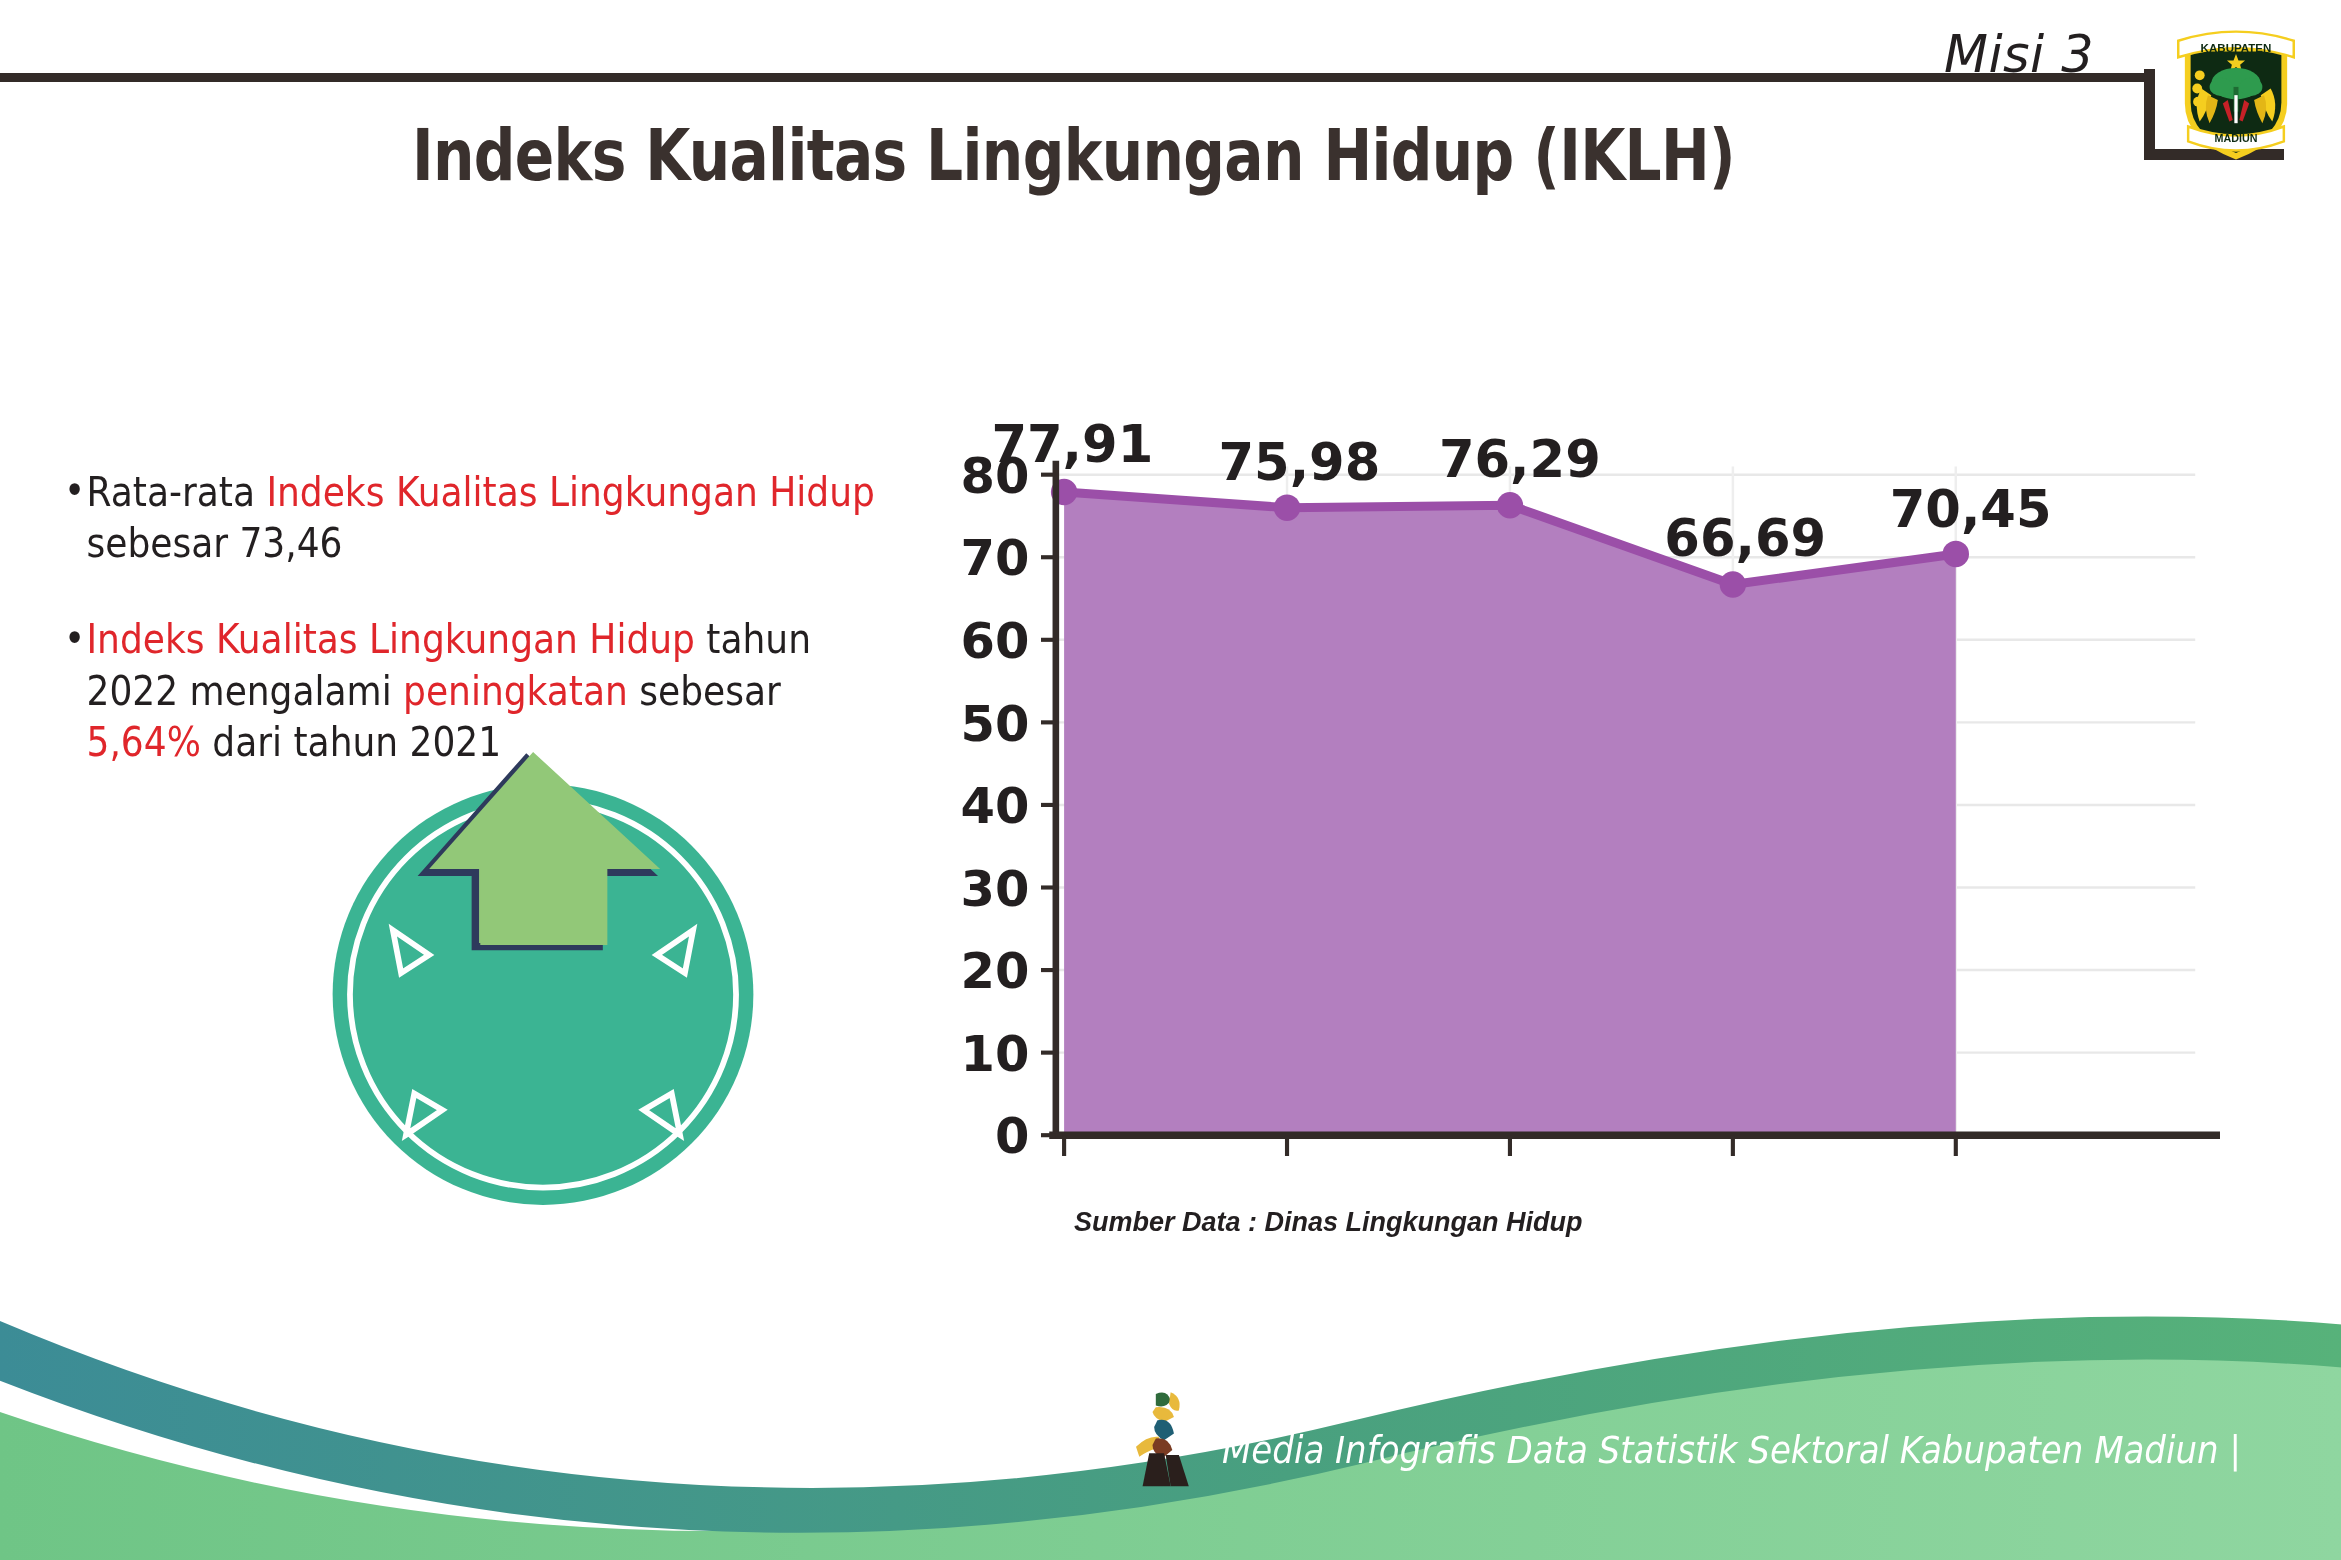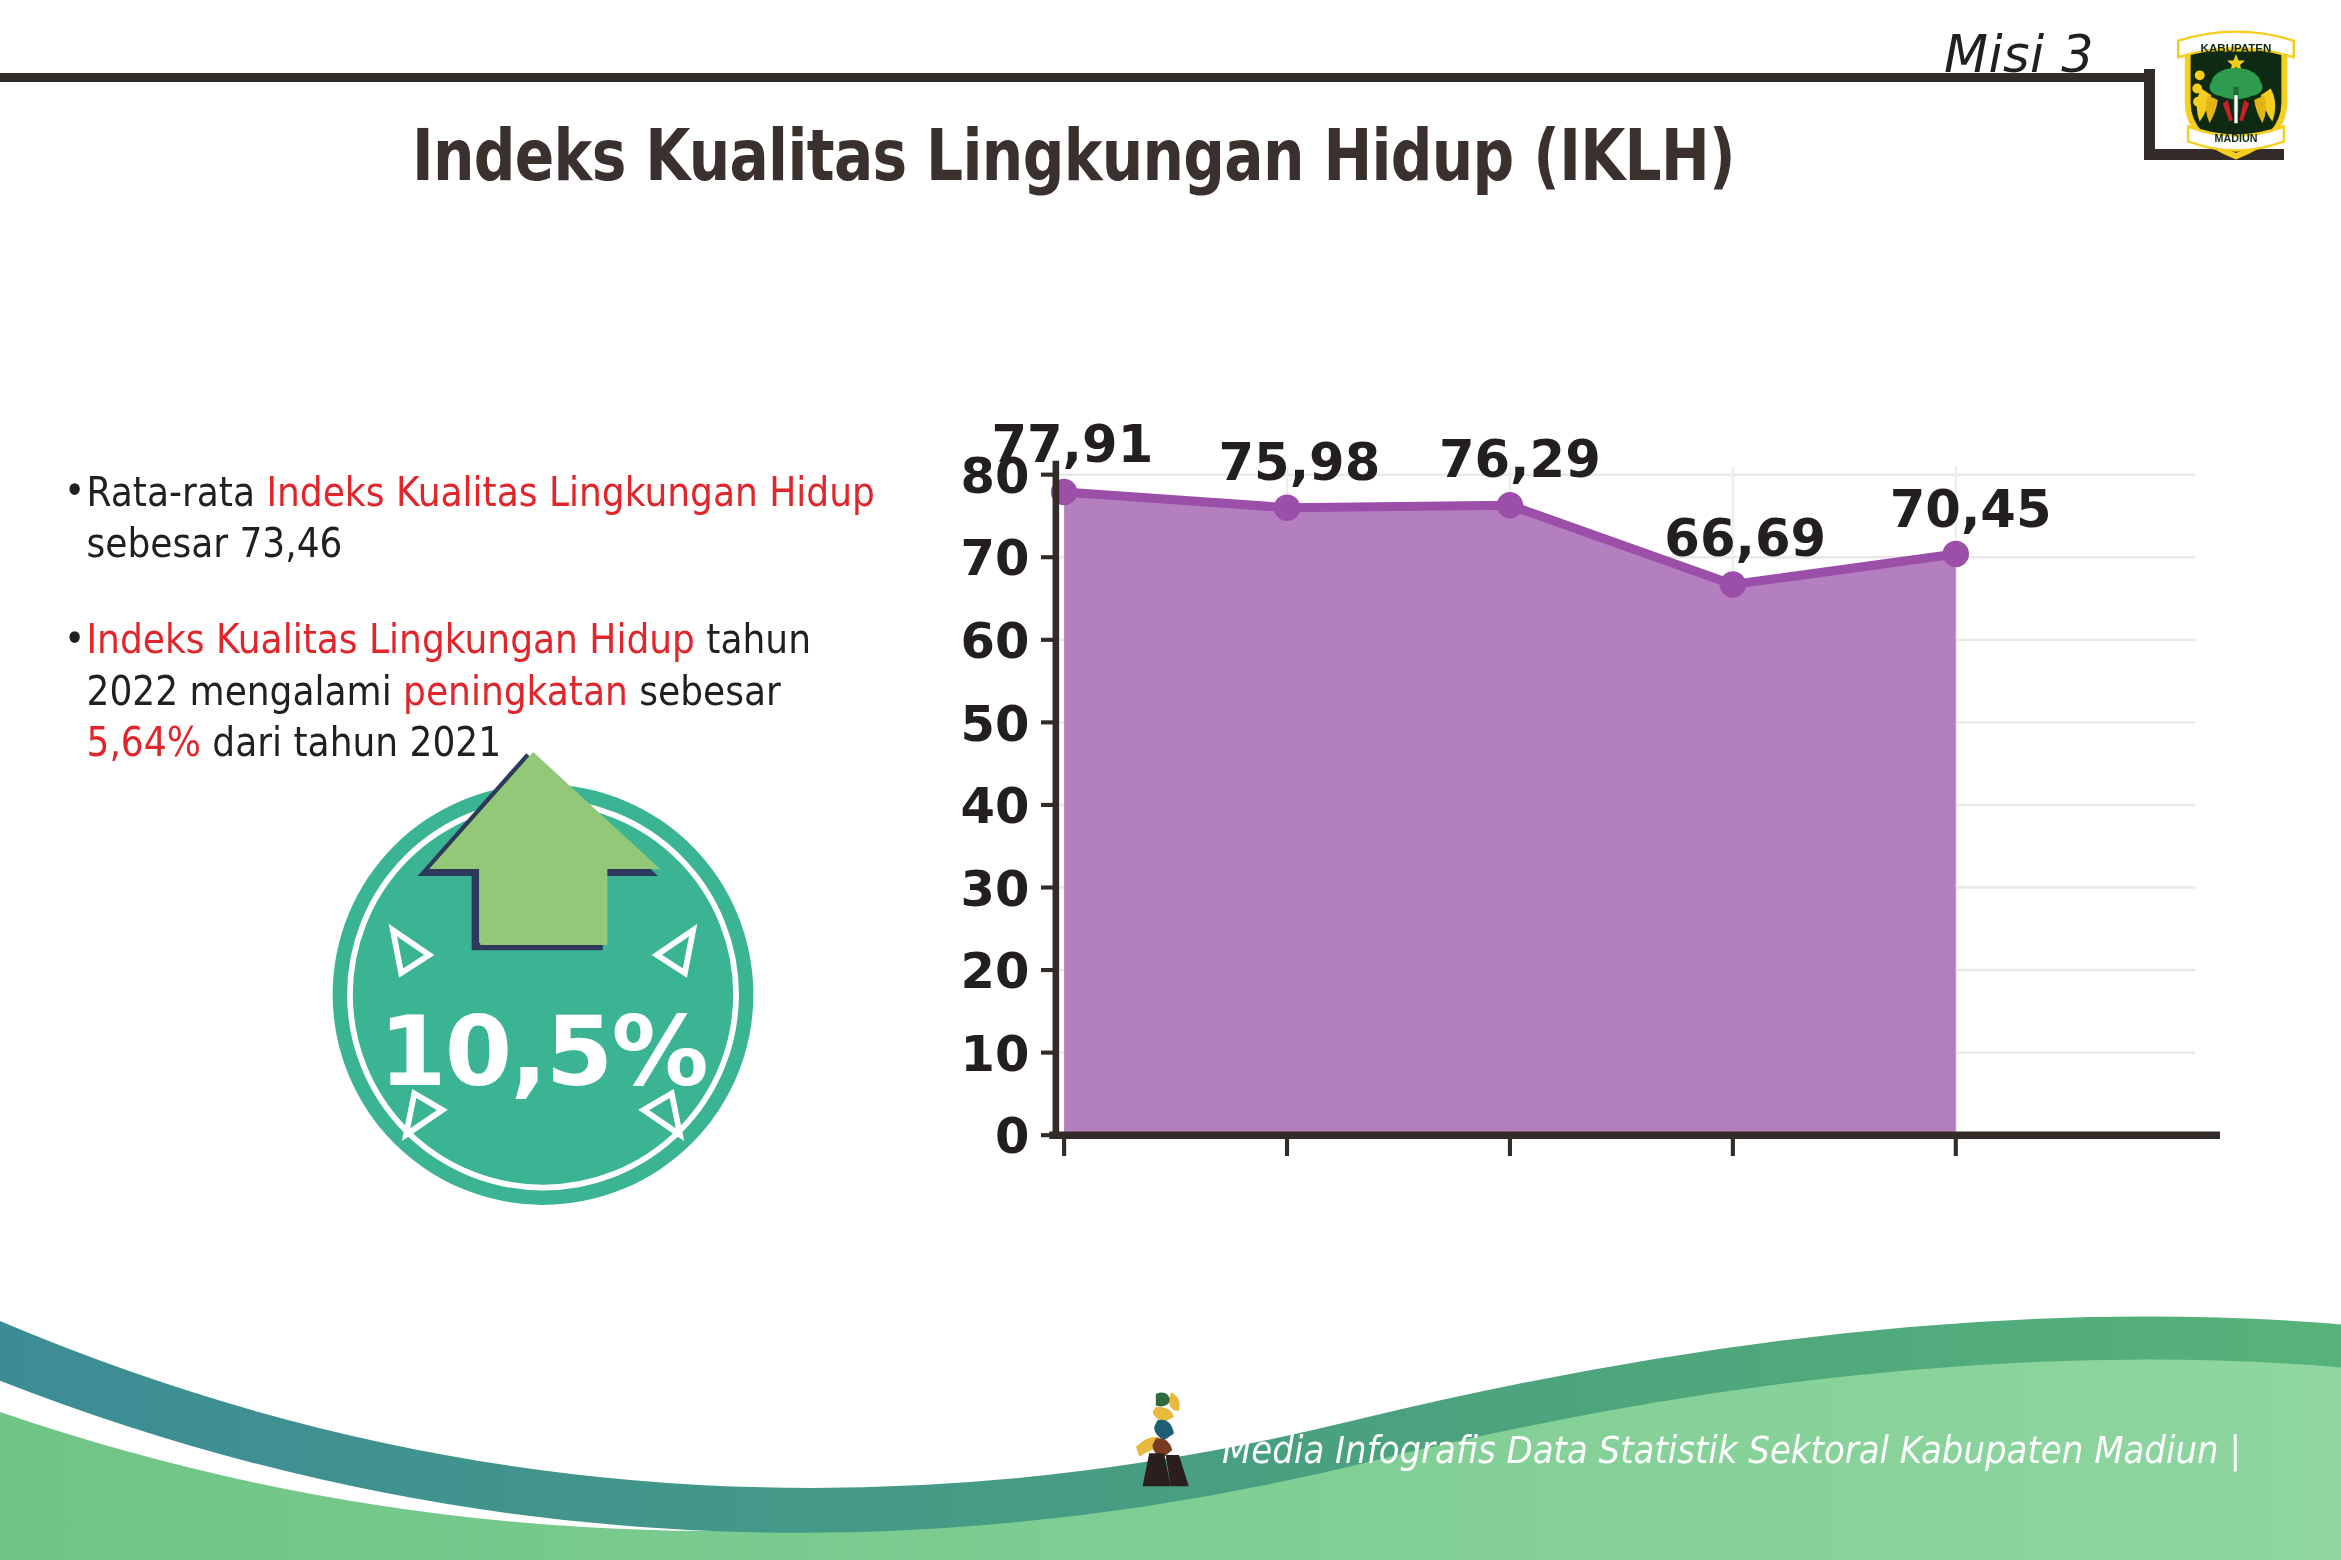--- a/index.html
+++ b/index.html
@@ -164,21 +164,20 @@
       <circle cx="270" cy="300" r="234" fill="none" stroke="#FFFFFF" stroke-width="7"></circle>
 
       <polygon points="88,222 132,252 98,274" fill="none" stroke="#FFFFFF" stroke-width="7"></polygon>
       <polygon points="452,222 408,252 442,274" fill="none" stroke="#FFFFFF" stroke-width="7"></polygon>
       <polygon points="104,470 148,440 114,420" fill="none" stroke="#FFFFFF" stroke-width="7"></polygon>
       <polygon points="436,470 392,440 426,420" fill="none" stroke="#FFFFFF" stroke-width="7"></polygon>
 
       <polygon points="250,14 398,152 338,152 338,242 188,242 188,152 128,152" fill="#92C878" stroke="#2E3A5C" stroke-width="9" stroke-linejoin="miter"></polygon>
       <polygon points="258,6 412,148 348,148 348,240 194,240 194,148 132,148" fill="#92C878" stroke="none"></polygon>
     </svg>
-    <div class="badge-value">10,5%</div>
   </div>
 
   <div class="chart">
     <svg viewBox="0 0 1560 1040" width="1288" height="859">
 
       <g stroke="#E8E8E8" stroke-width="3">
         <line x1="150" y1="215" x2="1530" y2="215"></line>
         <line x1="150" y1="315" x2="1530" y2="315"></line>
         <line x1="150" y1="415" x2="1530" y2="415"></line>
         <line x1="150" y1="515" x2="1530" y2="515"></line>
@@ -253,20 +252,21 @@
       <g font-family="DejaVu Sans, sans-serif" font-weight="bold" font-size="76" fill="#231F20" text-anchor="middle">
         <text x="160" y="1120">2018</text>
         <text x="430" y="1120">2019</text>
         <text x="700" y="1120">2020</text>
         <text x="970" y="1120">2021</text>
         <text x="1240" y="1120">2022</text>
       </g>
     </svg>
   </div>
 
+  <div class="chart-source">Sumber Data : Dinas Lingkungan Hidup</div>
 
   <div class="footer">
     <svg viewBox="0 0 2836 330" width="2342" height="273" preserveAspectRatio="none">
       <defs>
         <linearGradient id="waveTop" x1="0" y1="0" x2="1" y2="0">
           <stop offset="0%" stop-color="#3C8C96"></stop>
           <stop offset="55%" stop-color="#49A07F"></stop>
           <stop offset="100%" stop-color="#57B27A"></stop>
         </linearGradient>
         <linearGradient id="waveBot" x1="0" y1="0" x2="1" y2="0">

